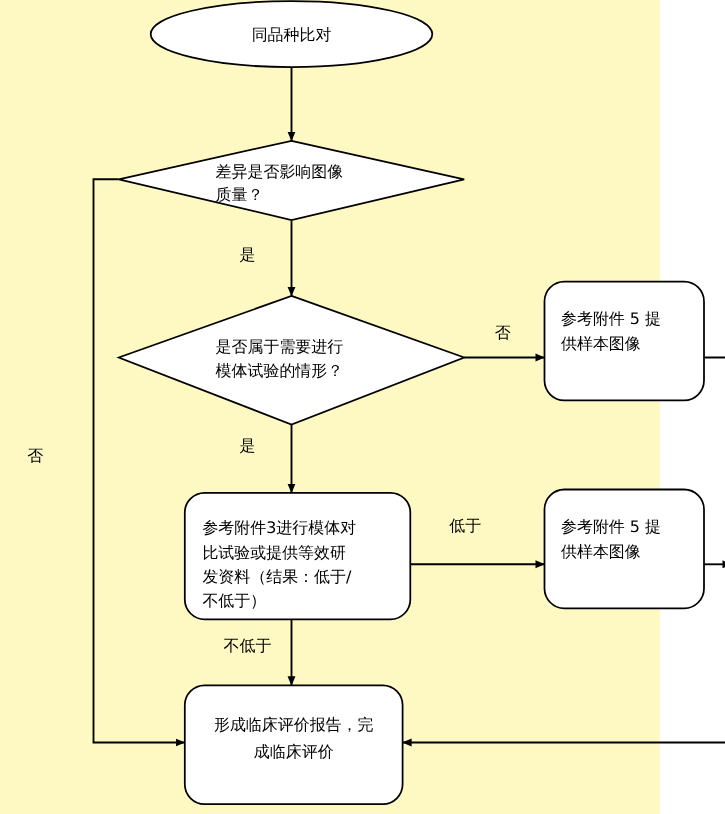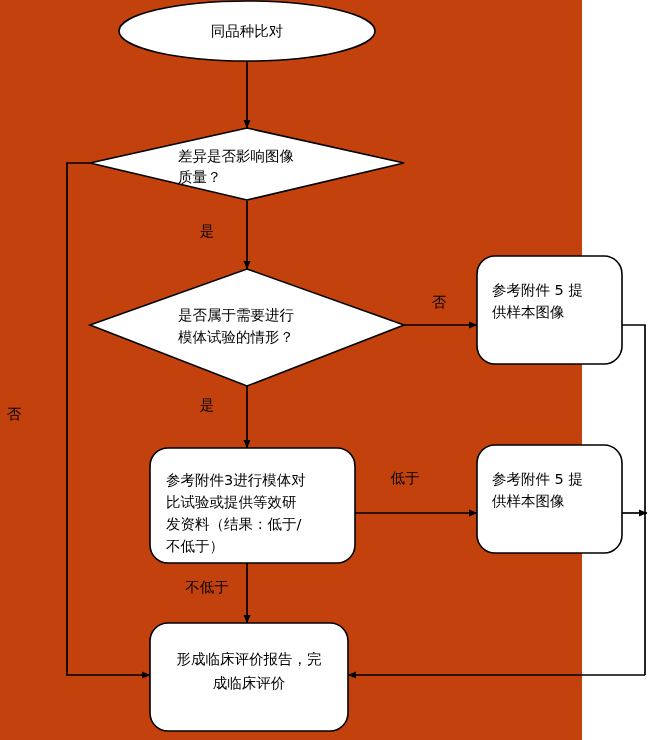--- a/index.html
+++ b/index.html
@@ -10,21 +10,22 @@
   body {
     width: 659px;
     height: 740px;
     font-family: "DejaVu Sans", "Liberation Sans", sans-serif;
     overflow: hidden;
   }
   #flowchart-root {
     position: relative;
     width: 582px;
     height: 740px;
-    background: #c2410c;
+    background: #fef9c3;
+    padding-left: 18px;
   }
   svg#flow-svg {
     display: block;
     width: 659px;
     height: 740px;
   }
   .node-shape {
     fill: #ffffff;
     stroke: #000000;
     stroke-width: 1.6;

